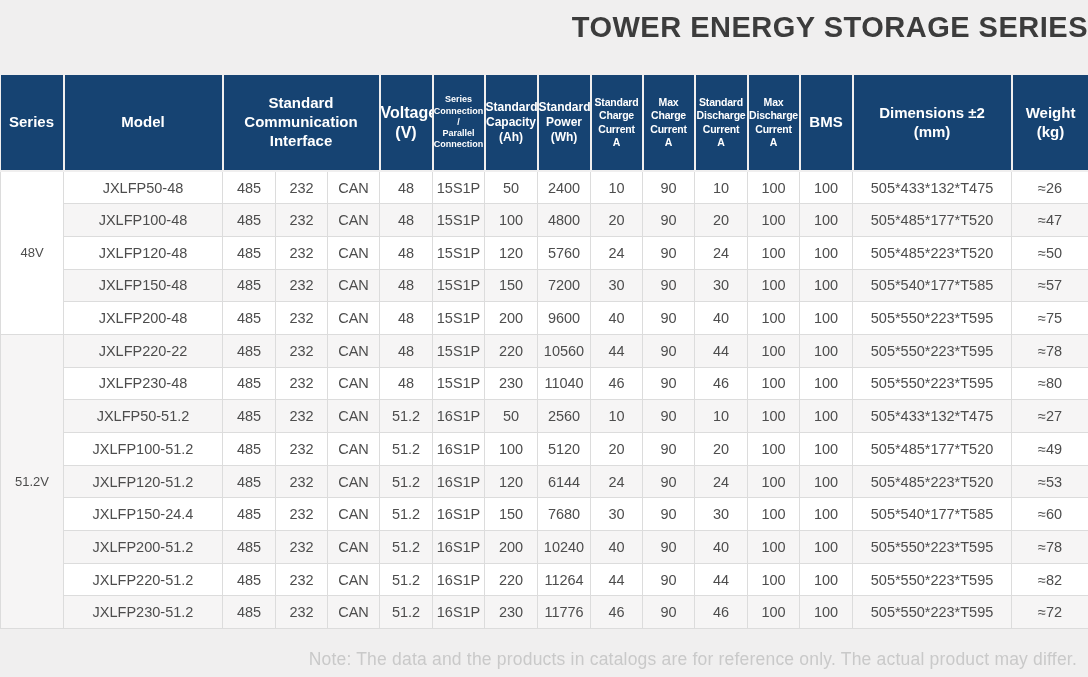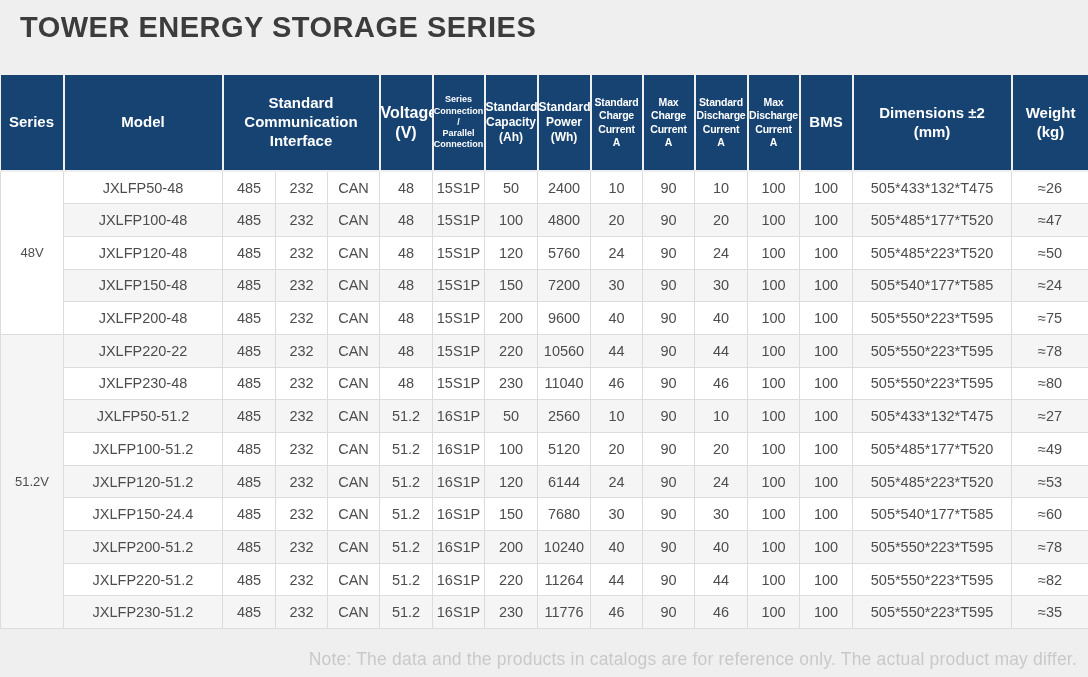--- a/index.html
+++ b/index.html
@@ -12,21 +12,21 @@
     --cell-text:#4d4d4d;
     --title-text:#3c3c3c;
     --note-text:#c9c9c9;
   }
   *{margin:0;padding:0;box-sizing:border-box;}
   html,body{width:1088px;height:677px;overflow:hidden;}
   body{background:var(--page-bg);font-family:"Liberation Sans","DejaVu Sans",sans-serif;}
   .page{position:relative;width:1088px;height:677px;}
   .title{
     position:absolute;top:11px;left:0;width:100%;
-    text-align:left;font-size:29px;font-weight:bold;
+    text-align:right;font-size:29px;font-weight:bold;
     color:var(--title-text);letter-spacing:0.5px;padding-left:20px;
   }
   table.spec{
     position:absolute;top:73px;left:0;width:1088px;
     border-collapse:collapse;table-layout:fixed;
   }
   table.spec th{
     background:var(--header-bg);color:var(--header-text);
     font-weight:bold;text-align:center;vertical-align:middle;
     height:97px;border:2px solid var(--page-bg);
@@ -186,21 +186,21 @@
           <td>48</td>
           <td>15S1P</td>
           <td>150</td>
           <td>7200</td>
           <td>30</td>
           <td>90</td>
           <td>30</td>
           <td>100</td>
           <td>100</td>
           <td>505*540*177*T585</td>
-          <td>≈24</td>
+          <td>≈57</td>
         </tr>
         <tr>
           <td>JXLFP200-48</td>
           <td>485</td>
           <td>232</td>
           <td>CAN</td>
           <td>48</td>
           <td>15S1P</td>
           <td>200</td>
           <td>9600</td>
@@ -357,19 +357,19 @@
           <td>51.2</td>
           <td>16S1P</td>
           <td>230</td>
           <td>11776</td>
           <td>46</td>
           <td>90</td>
           <td>46</td>
           <td>100</td>
           <td>100</td>
           <td>505*550*223*T595</td>
-          <td>≈35</td>
+          <td>≈72</td>
         </tr>
       </tbody>
   </table>
 
   <div class="note">Note: The data and the products in catalogs are for reference only. The actual product may differ.</div>
 </div>
 
 </body></html>

